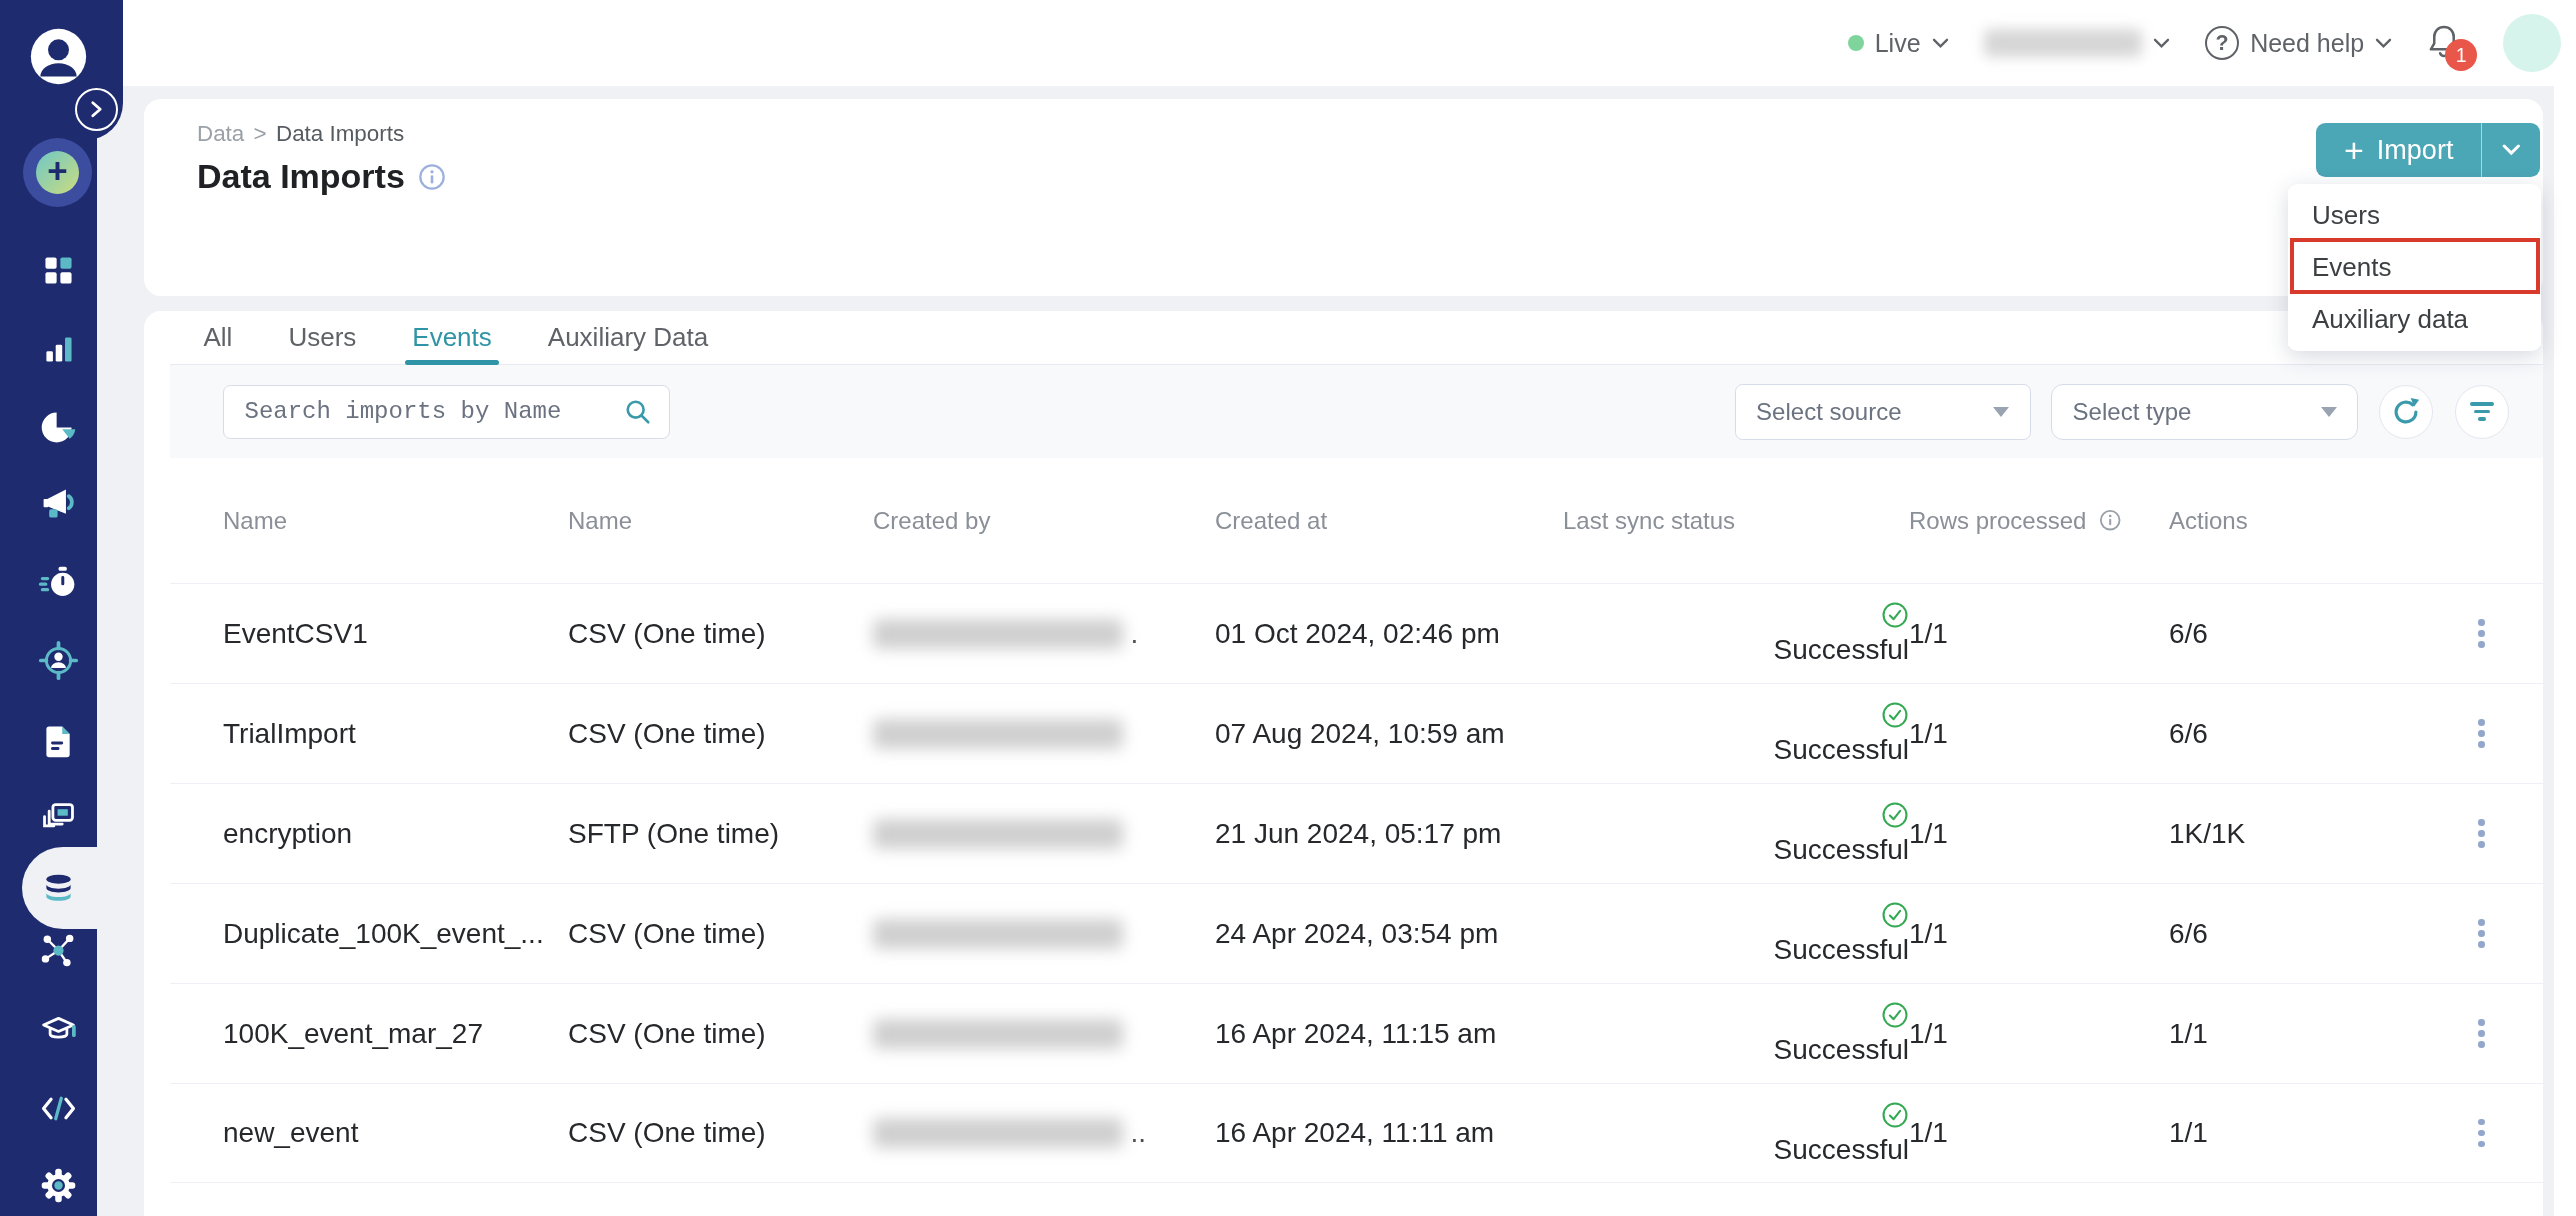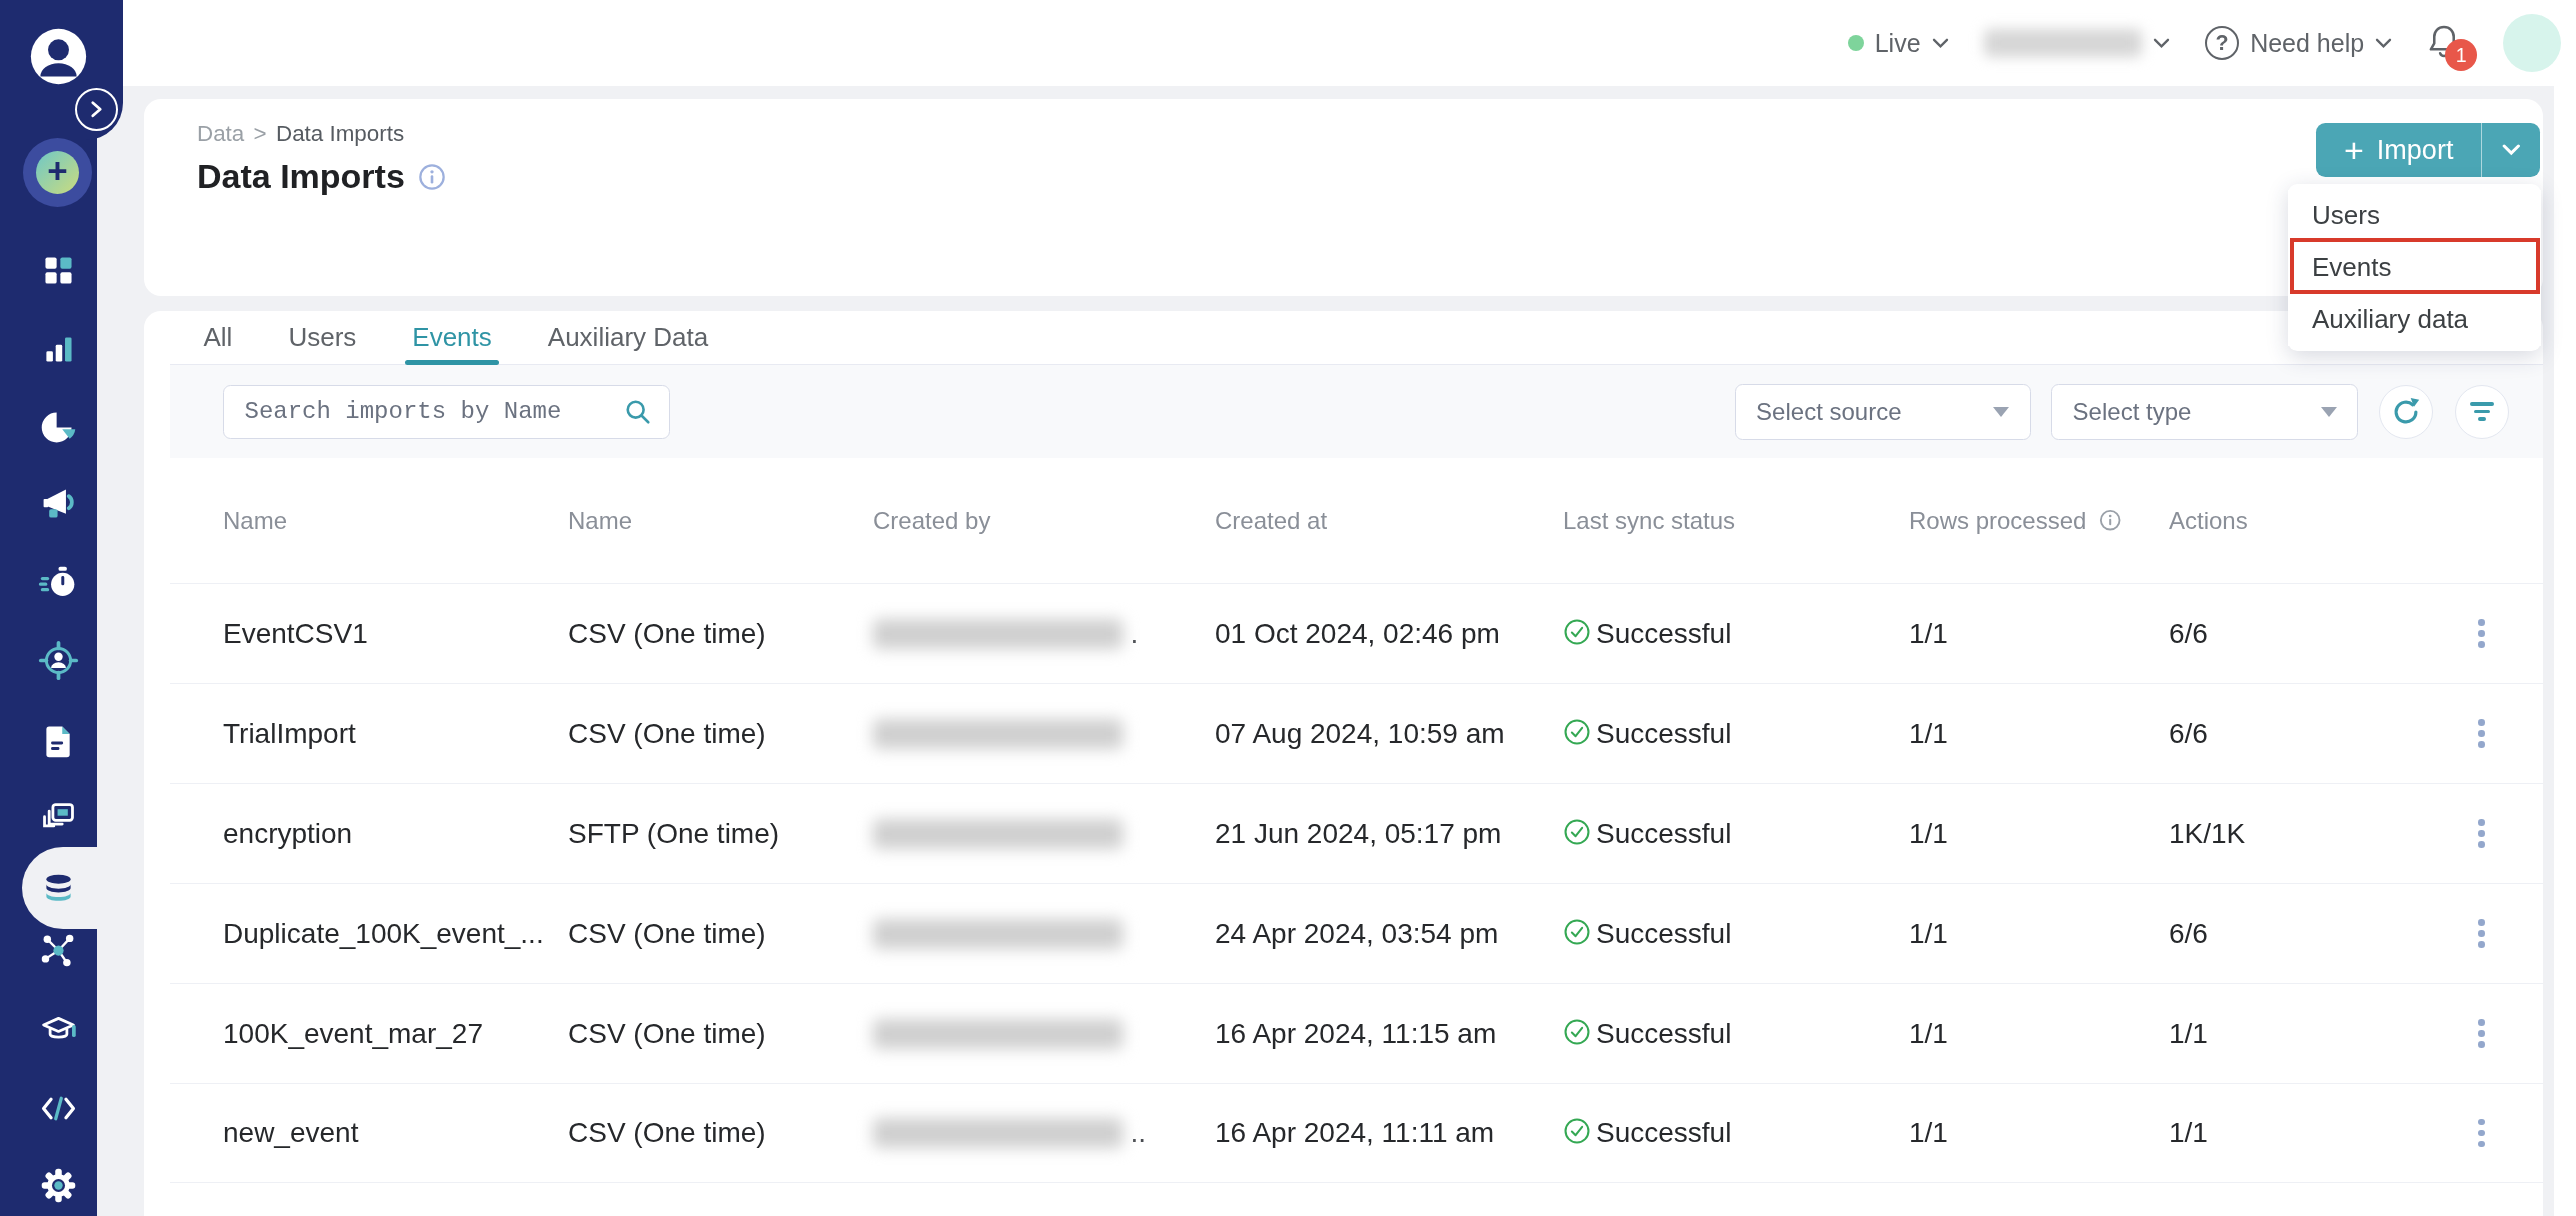--- a/index.html
+++ b/index.html
@@ -72,40 +72,40 @@
                  padding-left:53px; padding-right:34px; }
   .search-box { width:447px; height:54px; background:#fff; border:0.9px solid #d7dbe8; border-radius:7.5px;
                 display:flex; align-items:center; padding:0 17px 0 20.5px; }
   .search-box input { flex:1; border:none; outline:none; font-size:24px; color:#374151; background:transparent;
                       font-family:Liberation Mono, monospace; }
   .search-box input::placeholder { color:#6b7280; }
   .select { height:56px; background:#fff; border:0.9px solid #d7dbe8; border-radius:7.5px; display:flex;
             align-items:center; justify-content:space-between; padding:0 20.5px; font-size:24px;
             color:#6b7280; cursor:pointer; }
   .sel-source { width:296px; margin-left:auto; }
-  .sel-type { width:307px; margin-left:20.5px; }
+  .sel-type { width:307px; margin-left:20.5px;border-radius:12px; }
   .tri { width:0; height:0; border-left:8.4px solid transparent; border-right:8.4px solid transparent;
          border-top:10.2px solid #9aa3b2; }
   .circle-btn { width:54px; height:54px; border-radius:50%; background:#fff; border:1.4px solid #e3e7f0;
                 display:flex; align-items:center; justify-content:center; cursor:pointer; }
   .refresh { margin-left:20.5px; } .filterbtn { margin-left:22.4px; }
   .funnel i { display:block; height:3.7px; border-radius:1.9px; background:#3a9aab; margin:3.7px auto; }
   .funnel i:nth-child(1){width:24px;} .funnel i:nth-child(2){width:16px;} .funnel i:nth-child(3){width:7.5px;}
 
   .grid-row { display:grid; grid-template-columns:345px 305px 342px 348px 346px 260px 281px 1fr;
               padding-left:53px; padding-right:37px; align-items:center; }
   .thead { height:125px; color:#8a8f98; font-size:24px; }
   .th-wrap { display:flex; align-items:center; gap:13px; }
   .th-files span.lbl { display:inline-block; width:121px; line-height:1.55; }
   .tr { height:100px; border-top:0.9px solid #eef0f5; font-size:28px; color:#26282b; }
   .tr:last-child { border-bottom:0.9px solid #eef0f5; }
   .cell-blur { display:flex; align-items:center; gap:7.5px; }
   .blur-name { width:250px; height:30px; border-radius:5.6px; background:#cfcfcf; filter:blur(7.5px); }
   .suffix { color:#4a4d52; }
-  .status-cell { display:flex; align-items:flex-start; gap:5px; }
+  .status-cell { display:flex; align-items:flex-end; gap:5px;flex-direction:column; }
   .kebab { display:flex; flex-direction:column; gap:4.7px; margin-left:20.5px; padding:7.5px; cursor:pointer; }
   .kebab i { width:6.5px; height:6.5px; border-radius:50%; background:#93a7cc; }
 
   .scroll-strip { position:absolute; left:2554px; top:86px; width:22.4px; height:1131px; background:#fff; }
 </style>
 </head>
 <body>
 
 <div id="stage">
 

